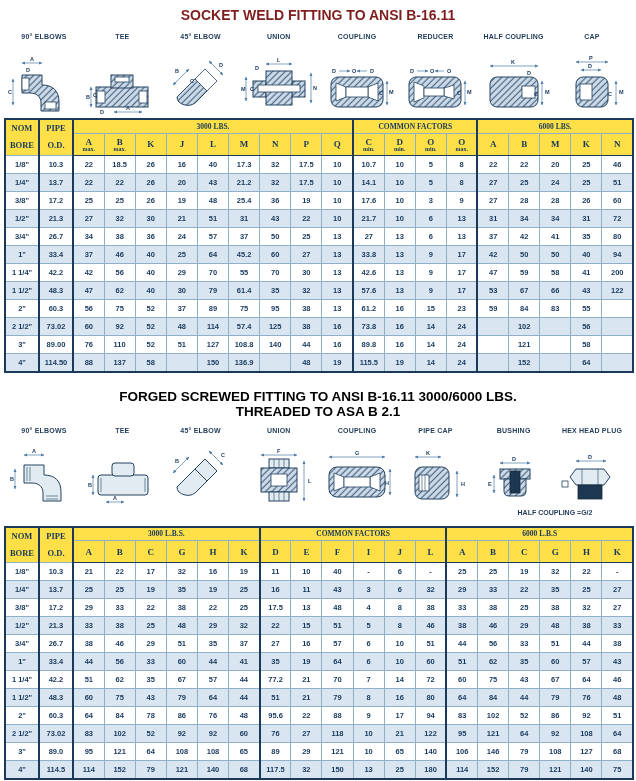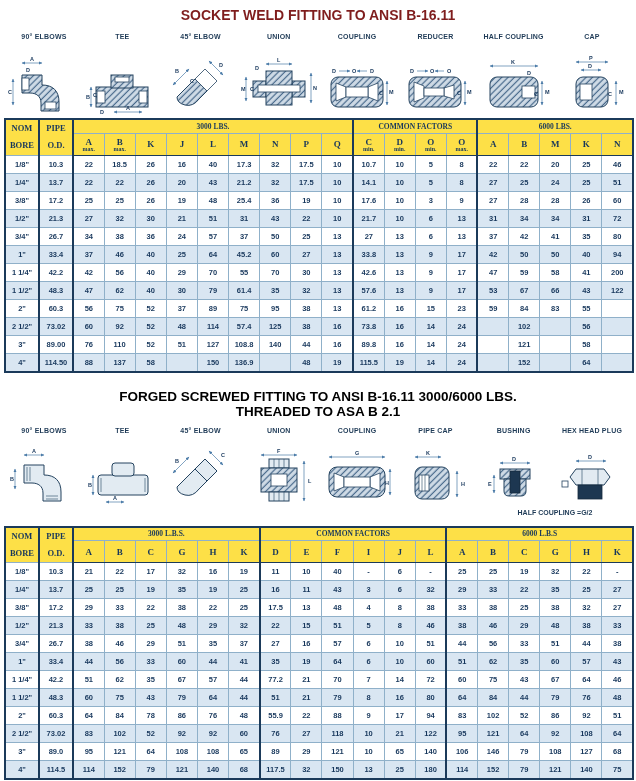--- a/index.html
+++ b/index.html
@@ -862,21 +862,21 @@
         </tr>
         <tr>
           <td>2"</td>
           <td class="gs">60.3</td>
           <td class="gs">64</td>
           <td>84</td>
           <td>78</td>
           <td>86</td>
           <td>76</td>
           <td>48</td>
-          <td class="gs">55.9</td>
+          <td class="gs">95.6</td>
           <td>22</td>
           <td>88</td>
           <td>9</td>
           <td>17</td>
           <td>94</td>
           <td class="gs">83</td>
           <td>102</td>
           <td>52</td>
           <td>86</td>
           <td>92</td>

